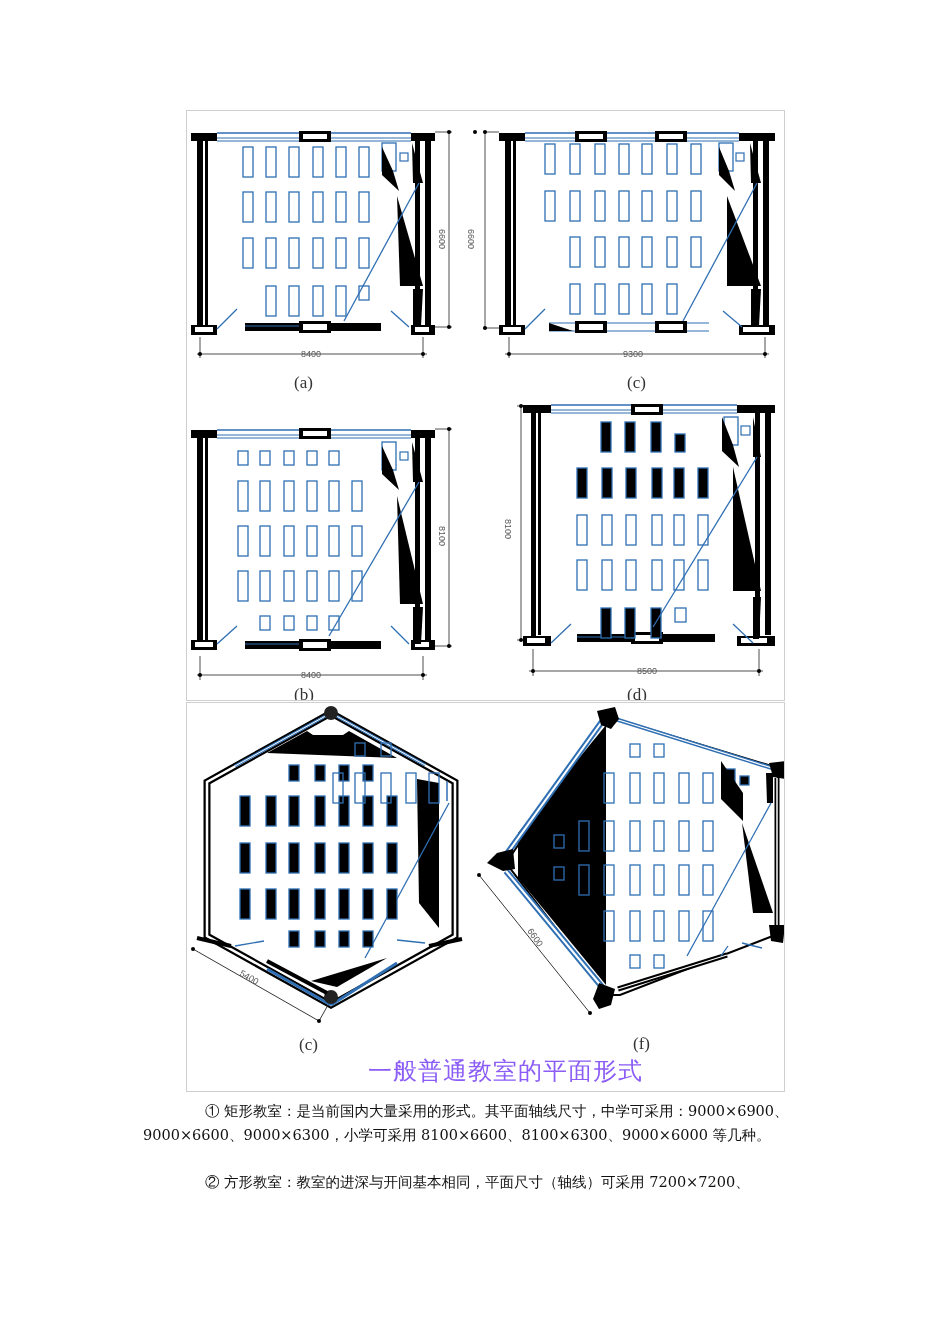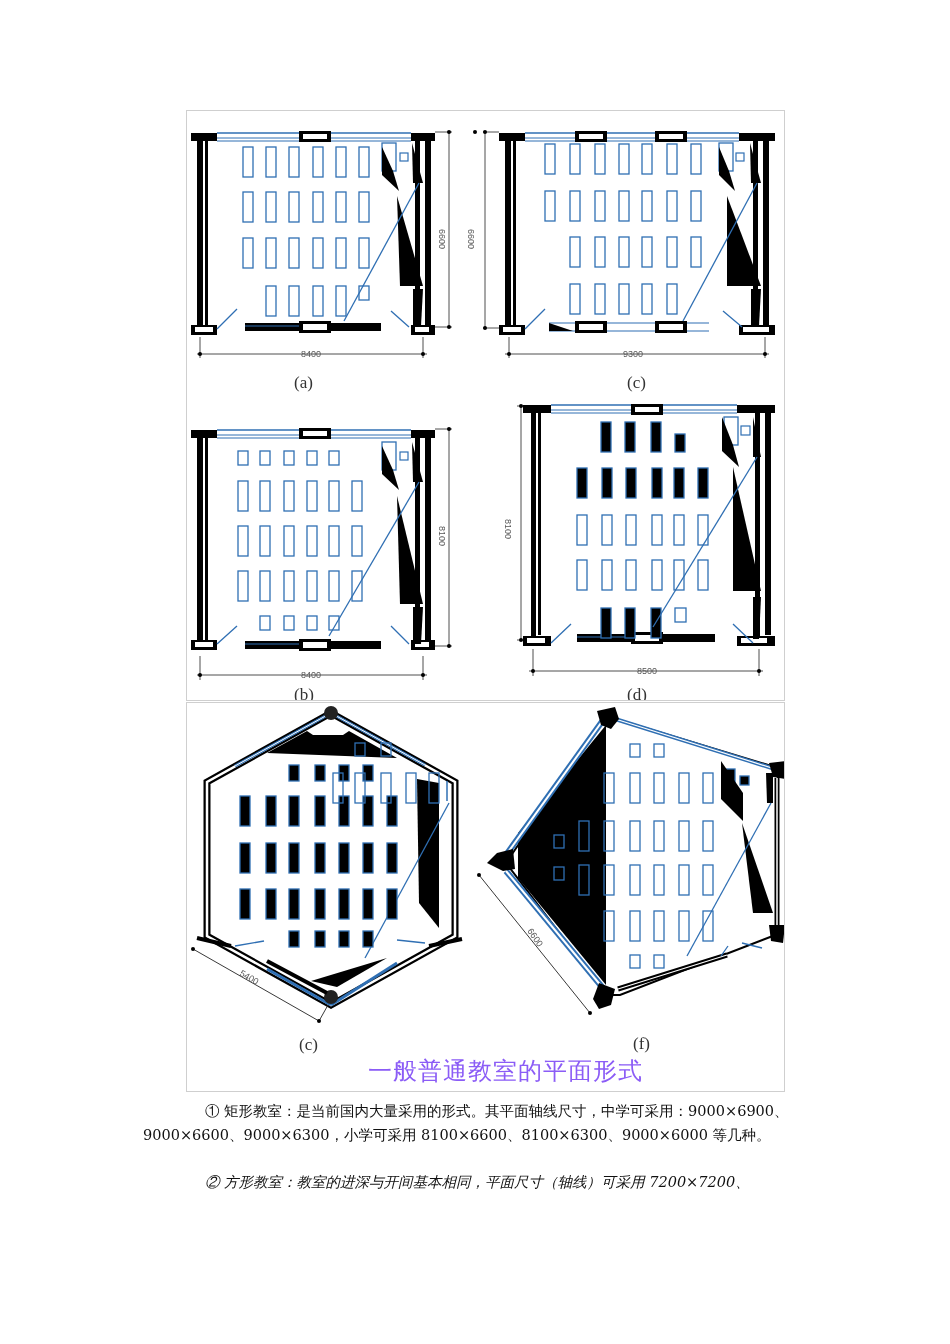--- a/index.html
+++ b/index.html
@@ -6,21 +6,21 @@
   body{width:950px;height:1344px;position:relative;overflow:hidden;font-family:"DejaVu Serif","Liberation Serif",serif;color:#111;}
   .figbox{position:absolute;border:1px solid #cfcfcf;background:#fff;}
   #fig-top{left:186px;top:110px;width:597px;height:589px;}
   #fig-bot{left:186px;top:702px;width:597px;height:388px;}
   svg{position:absolute;left:0;top:0;}
   .dimtxt{font-family:"Liberation Sans",sans-serif;font-size:9px;fill:#555;}
   .cap{font-family:"Liberation Serif",serif;font-size:17px;fill:#333;}
   .fig-title{position:absolute;left:340px;top:1054px;width:280px;text-align:right;font-family:"DejaVu Serif",serif;font-size:24px;color:#8b5cf6;letter-spacing:1px;margin-left:22px;}
   .para{position:absolute;left:143px;width:665px;font-family:"DejaVu Serif","Liberation Serif",serif;font-size:14.5px;line-height:24px;color:#111;}
   #p1{top:1099px;}
-  #p2{top:1170px;font-style:italic;}
+  #p2{top:1170px;}
   .indent{display:inline-block;width:62px;}
 </style>
 </head>
 <body>
 
 <div class="figbox" id="fig-top">
 <svg width="597" height="589" viewBox="0 0 597 589">
   <defs>
     <g id="desk">
           <rect width="10" height="30" fill="#fff" stroke="#2f6fb3" stroke-width="1.3"></rect>

